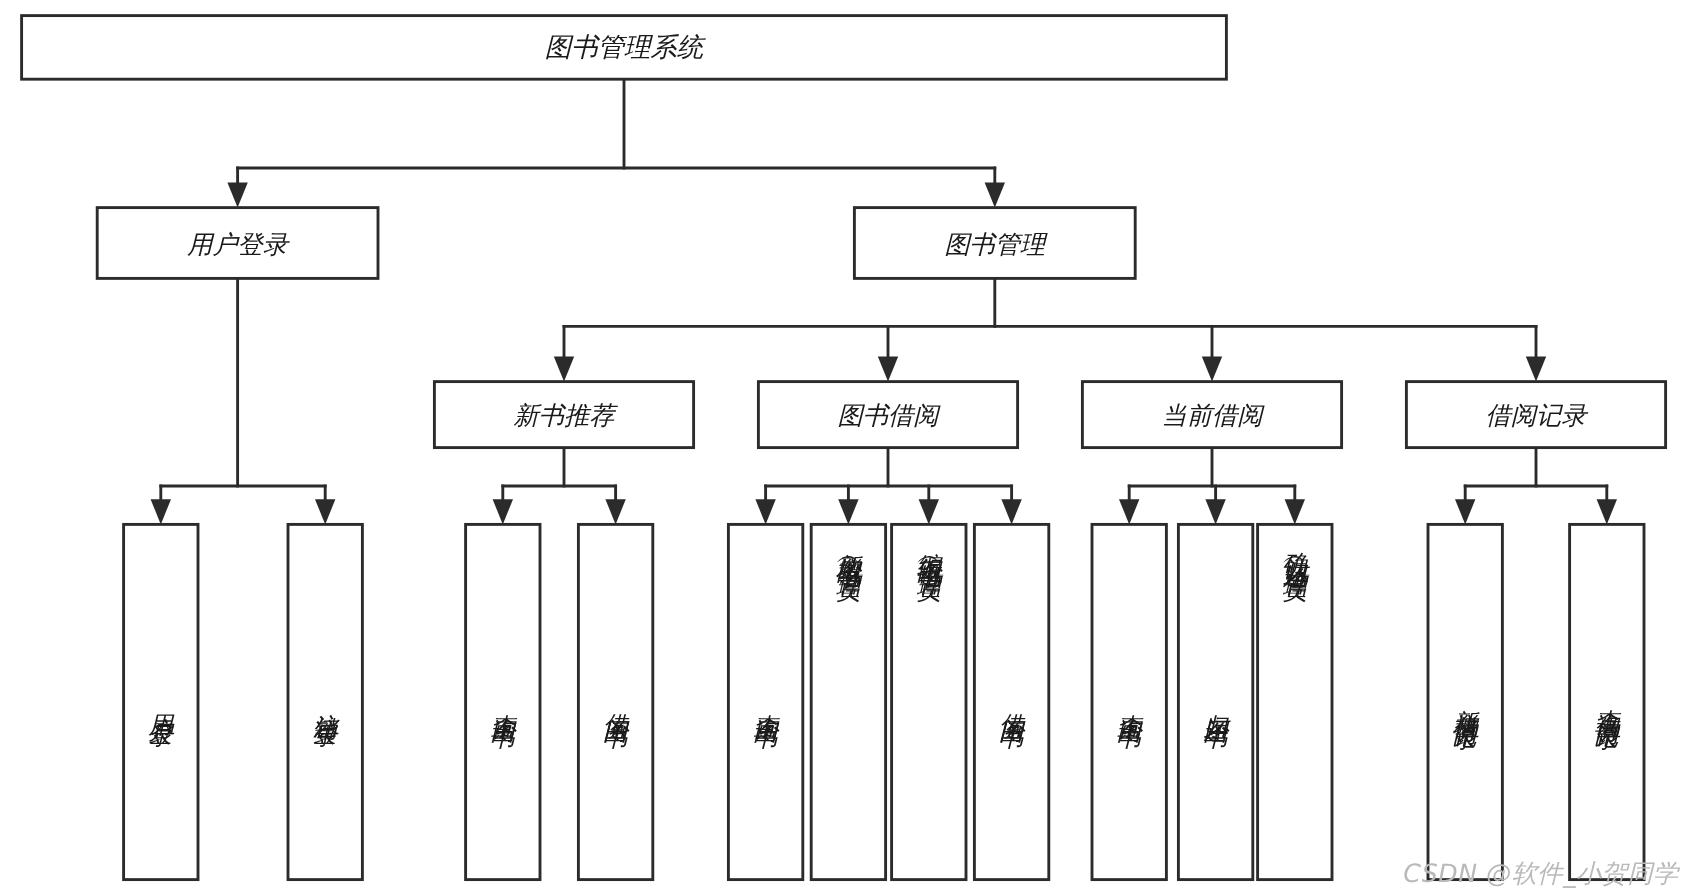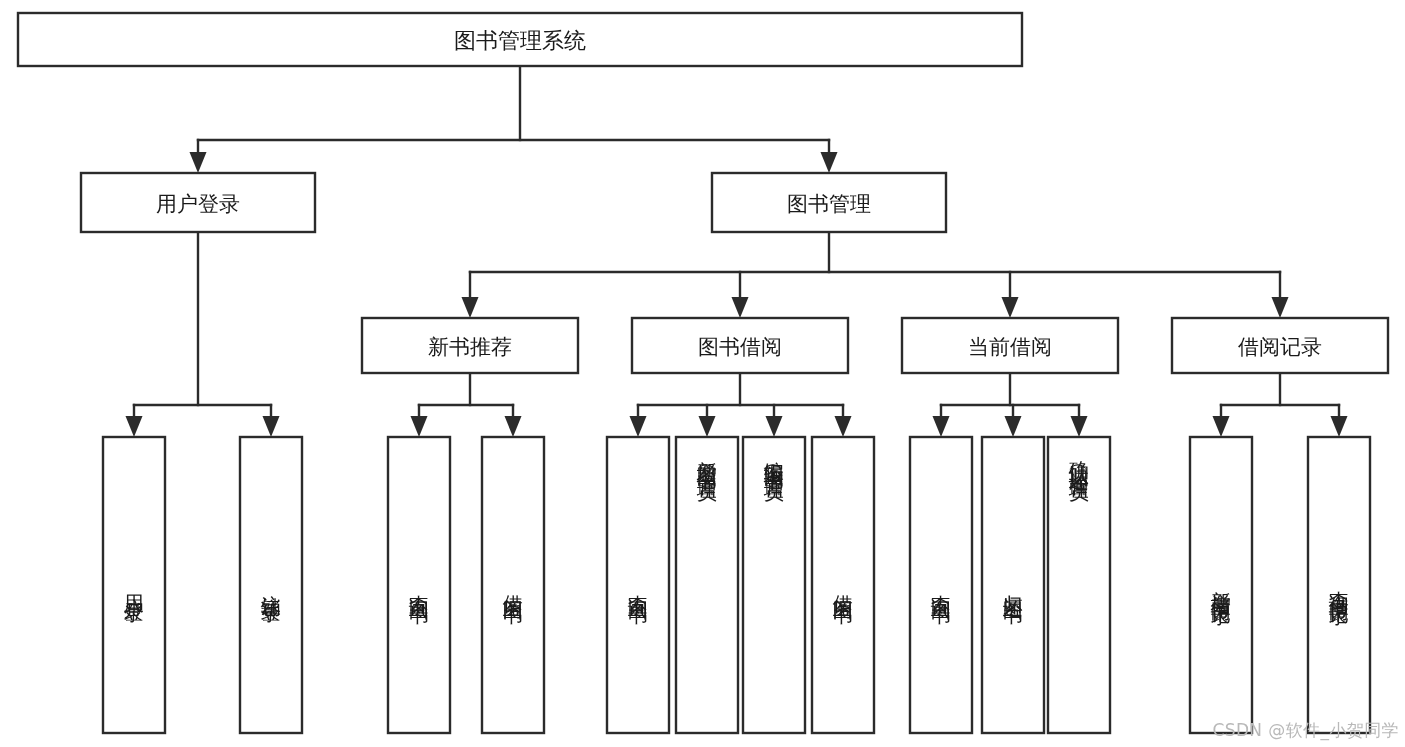--- a/index.html
+++ b/index.html
@@ -12,20 +12,21 @@
     height: 747px;
     font-family: "DejaVu Sans", "Liberation Sans", sans-serif;
     overflow: hidden;
     position: relative;
   }
   #diagram-root {
     position: relative;
     width: 1405px;
     height: 747px;
     background: #ffffff;
+    font-style: italic;
   }
   svg.flow {
     position: absolute;
     left: 0;
     top: 0;
     width: 1405px;
     height: 747px;
     display: block;
   }
   .node-rect {
@@ -74,21 +75,21 @@
     letter-spacing: 3.2px;
     color: #1a1a1a;
     white-space: nowrap;
     text-align: left;
   }
   .watermark {
     position: absolute;
     right: 6px;
     bottom: 5px;
     font-family: "DejaVu Sans", "Liberation Sans", sans-serif;
-    font-size: 17px;
+    font-size: 21px;
     color: #b9b9b9;
     letter-spacing: 0.4px;
     user-select: none;
     margin-left: 12px;
   }
 </style>
 </head>
 <body>
 
 <div id="diagram-root">

